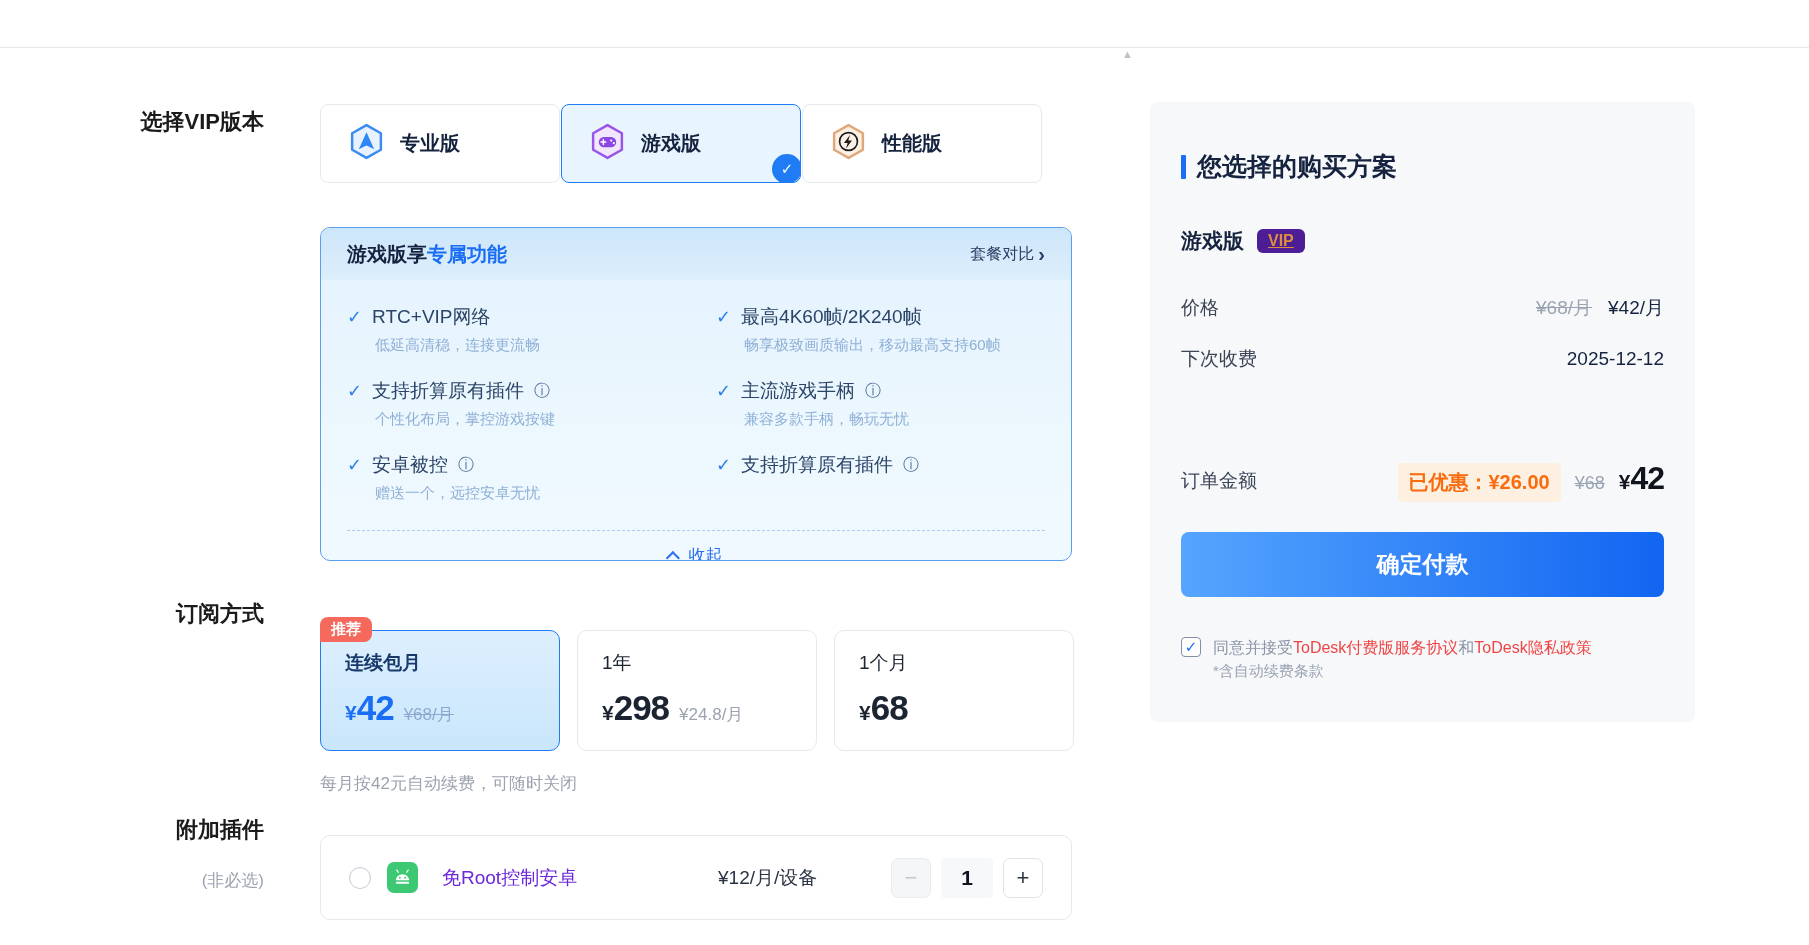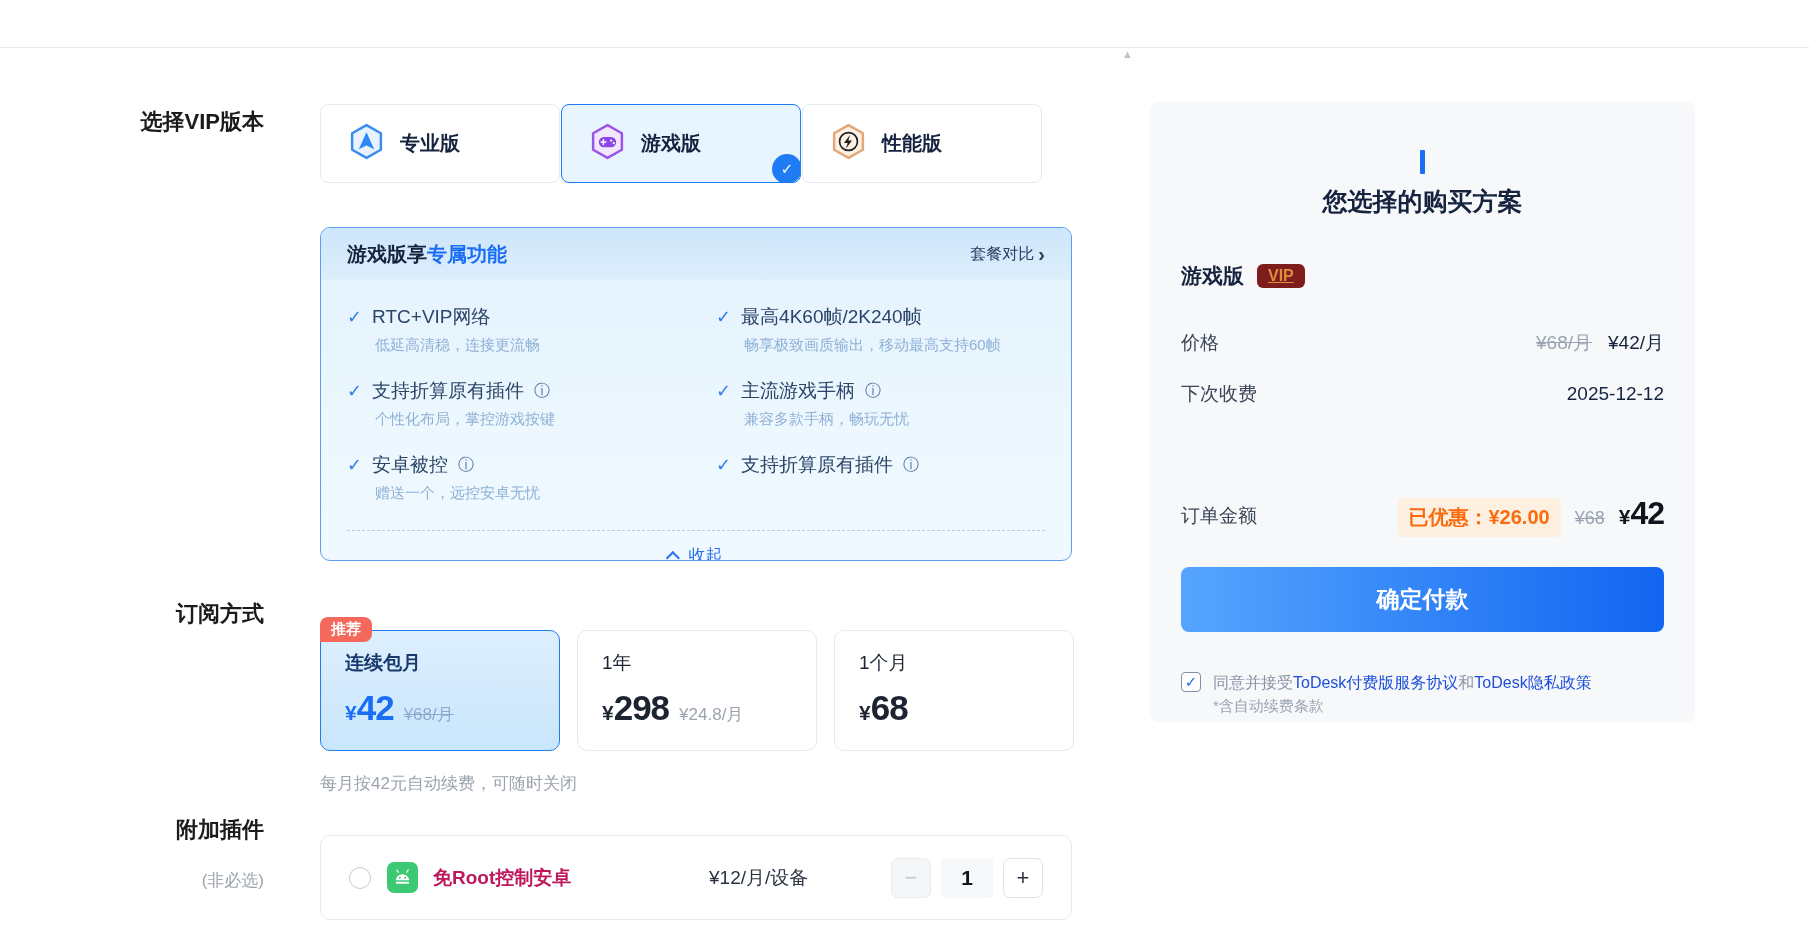--- a/index.html
+++ b/index.html
@@ -79,39 +79,39 @@
   .plan-note { position:absolute; left:320px; top:772px; font-size:17px; color:#9ca3af; }
 
   
   .addon-row {
     position:absolute; left:320px; top:835px; width:752px; height:85px;
     border:1px solid #e7e9ee; border-radius:10px; background:#fff;
     display:flex; align-items:center; padding:0 28px;
   }
   .radio { width:22px; height:22px; border-radius:50%; border:1.5px solid #c6cbd4; background:#fff; cursor:pointer; flex:none; }
   .android-badge { width:31px; height:31px; border-radius:7px; background:#3dc973; margin-left:16px; flex:none; display:flex; align-items:center; justify-content:center; }
-  .addon-name { margin-left:15px; font-size:19px; font-weight:bold; color:#be185d; width:276px; }
+  .addon-name { margin-left:24px; font-size:19px; font-weight:normal; color:#6d28d9; width:276px; }
   .addon-price { font-size:19px; color:#2b3442; }
   .stepper { margin-left:auto; display:flex; align-items:center; gap:10px; }
   .step-btn { width:40px; height:40px; border-radius:7px; display:flex; align-items:center; justify-content:center; font-size:22px; cursor:pointer; }
   .step-minus { background:#f4f6f8; border:1px solid #e9ebef; color:#c3c9d2; }
   .step-plus { background:#fff; border:1px solid #dfe3e9; color:#2c3340; }
   .step-value { width:52px; height:40px; background:#f7f8fa; border-radius:4px; display:flex; align-items:center; justify-content:center; font-size:21px; font-weight:bold; color:#10151d; }
 
   
   .summary {
     position:absolute; left:1150px; top:102px; width:545px; height:620px;
     background:#f7f8fa; border-radius:8px; padding:48px 31px 0;
   }
-  .sum-title-row { display:flex; align-items:center; gap:11px; margin-bottom:44px;flex-direction:column; }
+  .sum-title-row { display:flex; align-items:center; gap:11px; margin-bottom:44px; }
   .sum-bar { width:5px; height:24px; background:#1a6ef5; border-radius:1px; }
   .sum-title { font-size:25px; font-weight:bold; color:#15233f; }
   .plan-row { display:flex; align-items:center; gap:13px; margin-bottom:40px; }
   .plan-name { font-size:21px; font-weight:bold; color:#15233f; }
-  .vip-badge { background:#7f1d1d; color:#dd8f3d; font-weight:bold; font-size:16px; padding:3px 11px; border-radius:6px;text-decoration:underline; }
+  .vip-badge { background:#4c1d95; color:#dd8f3d; font-weight:bold; font-size:16px; padding:3px 11px; border-radius:6px;text-decoration:underline; }
   .kv-row { display:flex; align-items:baseline; font-size:19px; color:#3c4657; margin-bottom:25px; }
   .kv-row .right { margin-left:auto; display:flex; align-items:baseline; gap:16px; }
   .strike-gray { color:#9aa3b2; text-decoration:line-through; }
   .kv-val { color:#15233f; }
   .order-row { display:flex; align-items:center; font-size:19px; color:#3c4657; margin-top:88px; }
   .order-right { margin-left:auto; display:flex; align-items:baseline; gap:14px;padding-left:37px; }
   .discount-badge { background:#fdf0e1; color:#f96b0d; font-weight:bold; font-size:20px; padding:6px 11px; border-radius:4px; }
   .order-strike { font-size:18px; color:#9aa3b2; text-decoration:line-through; }
   .order-cur { font-size:21px; font-weight:bold; color:#10151d; }
   .order-amt { font-size:32px; font-weight:bold; color:#10151d; letter-spacing:-1px; }
@@ -121,21 +121,21 @@
     color:#fff; font-size:23px; font-weight:bold; font-family:inherit;
     display:flex; align-items:center; justify-content:center;
   }
   .agree-row { margin-top:39px; display:flex; gap:12px; }
   .checkbox {
     width:20px; height:20px; border:1.5px solid #8290a5; border-radius:4px; background:#fff;
     color:#1a6ef5; font-size:15px; font-weight:bold; display:flex; align-items:center; justify-content:center;
     cursor:pointer; flex:none; margin-top:1px;
   }
   .agree-text { font-size:16px; color:#8a94a6; line-height:1.45; }
-  .agree-text .lnk { color:#1d4ed8; cursor:pointer; }
+  .agree-text .lnk { color:#ef4444; cursor:pointer; }
   .agree-note { margin-top:3px; font-size:15px; color:#9aa3b2; margin-left:32px; }
 </style>
 </head>
 <body>
 
 <div class="stage">
 
   <div class="top-divider"></div>
   <div class="top-caret">▲</div>
 

